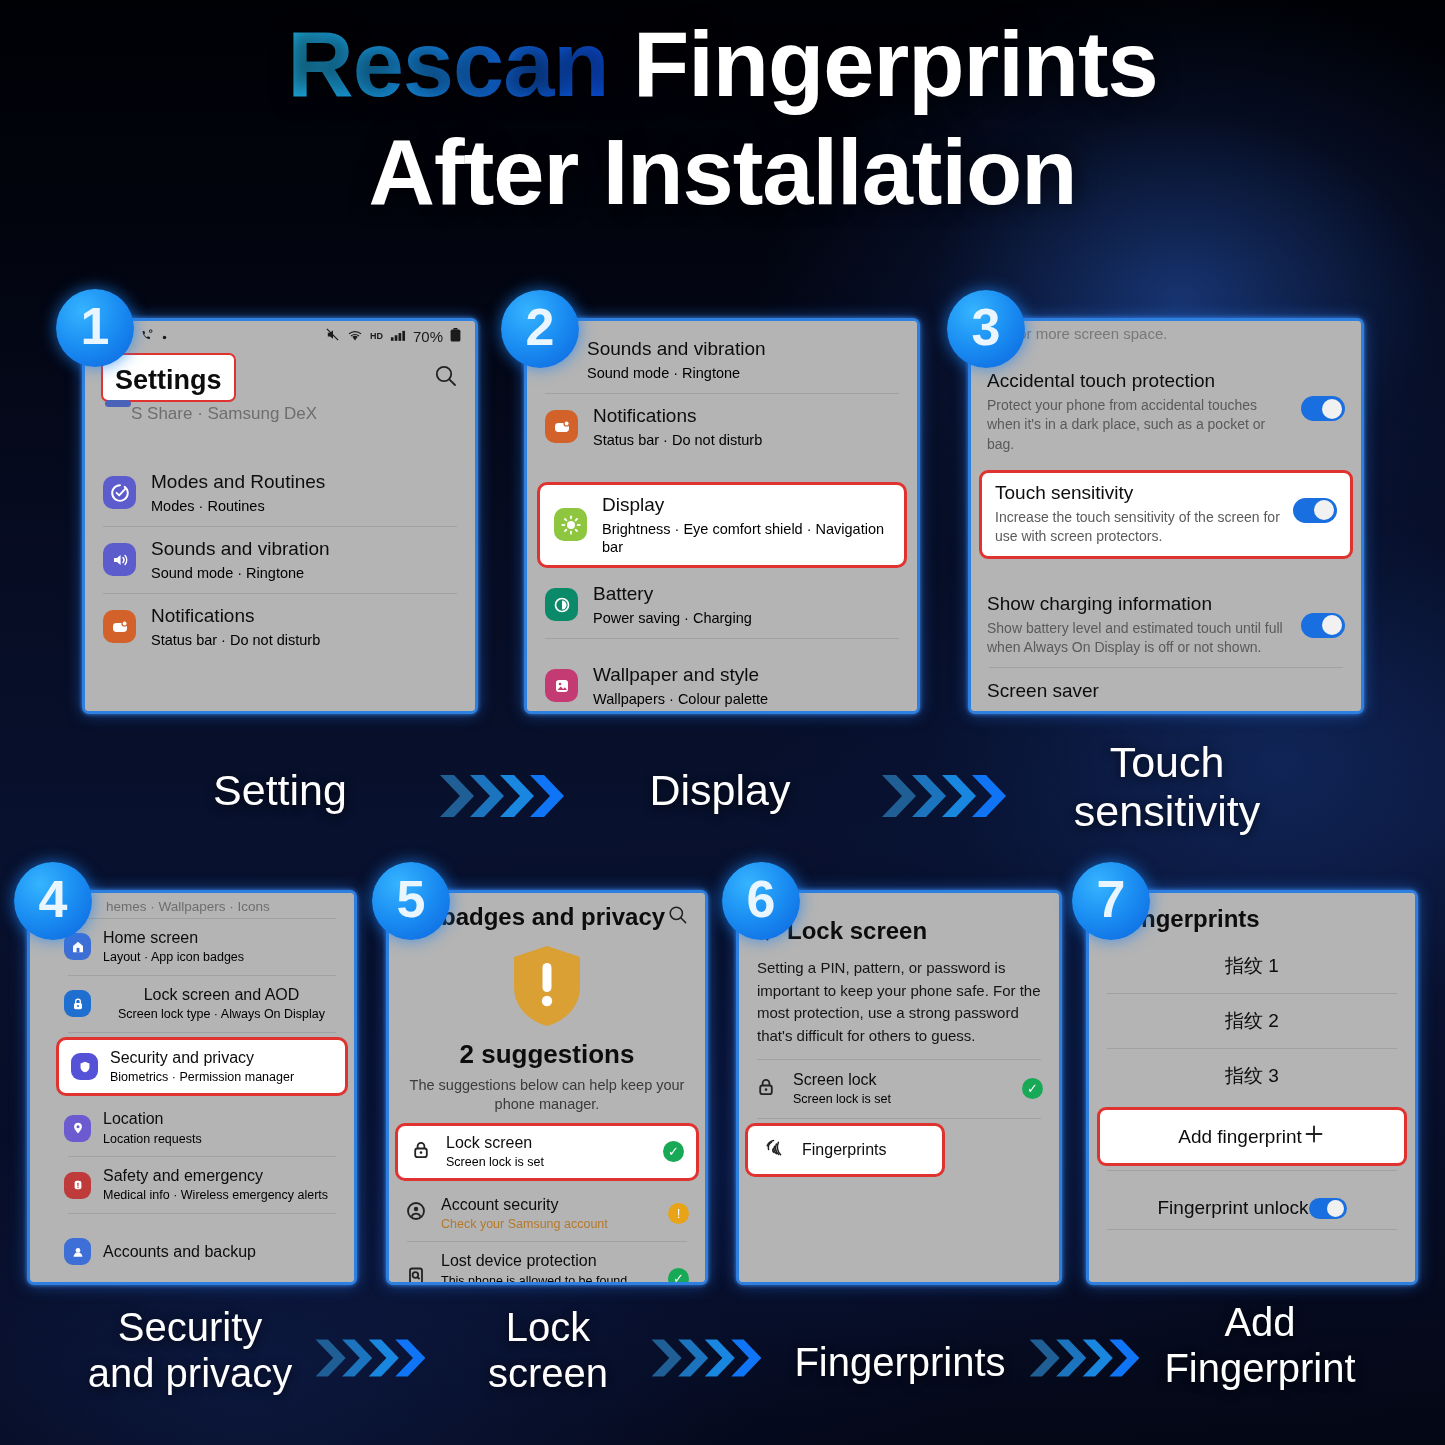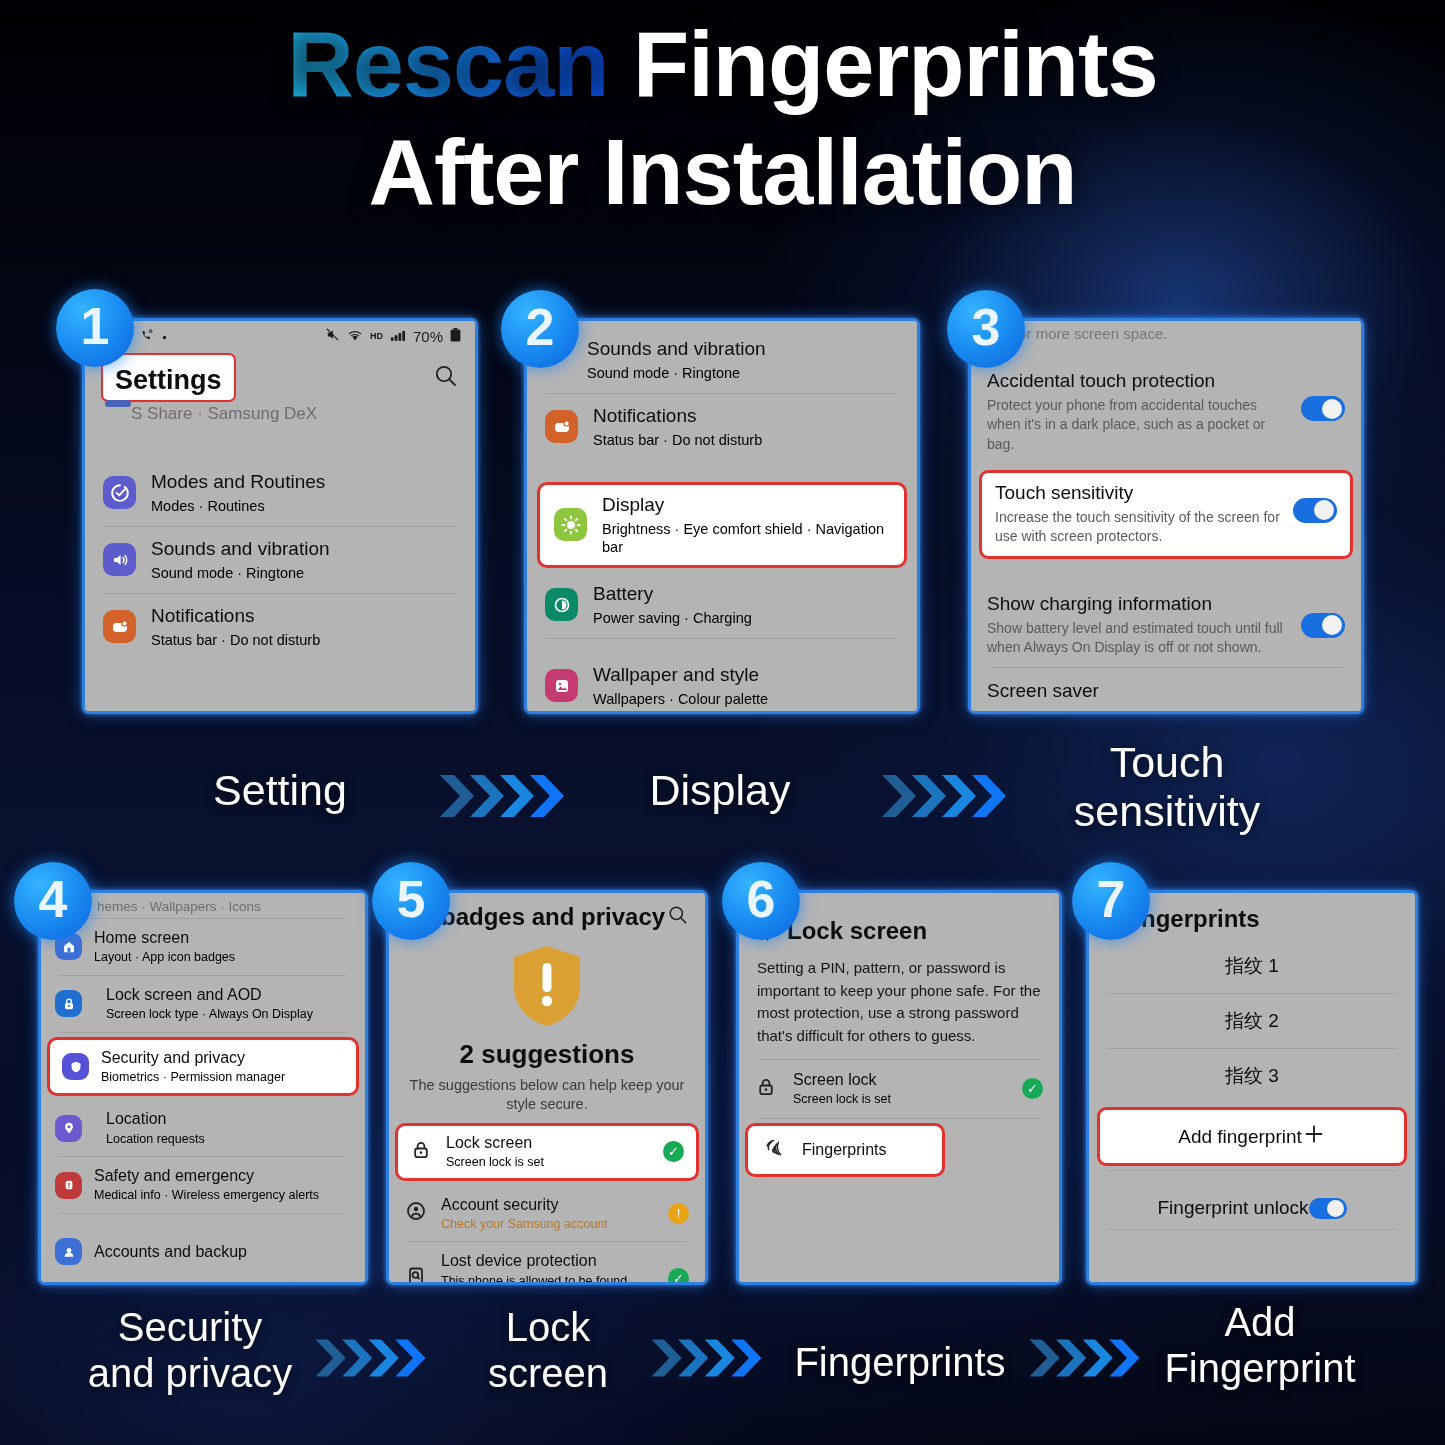--- a/index.html
+++ b/index.html
@@ -405,40 +405,40 @@
         <path d="M4 8 L24 29 L4 50 L18 50 L38 29 L18 8 Z" fill="#1f5f96"></path>
         <path d="M34 8 L54 29 L34 50 L48 50 L68 29 L48 8 Z" fill="#1b74bd"></path>
         <path d="M64 8 L84 29 L64 50 L78 50 L98 29 L78 8 Z" fill="#1986e0"></path>
         <path d="M94 8 L114 29 L94 50 L108 50 L128 29 L108 8 Z" fill="#0f74f5"></path>
       </g>
     </svg>
   </div>
   <div class="flabel" style="left:1022px; top:738px; width:290px; white-space:pre-line;">Touch
 sensitivity</div>
 
-  <div class="panel" style="left:38px; top:890px; width:330px; height:395px;">
+  <div class="panel" style="left:27px; top:890px; width:330px; height:395px;padding-left:20px;">
     <div class="screen">
       <div style="padding:6px 16px 4px 56px; font-size:13.5px; color:#6e6e6e;">hemes  ·  Wallpapers  ·  Icons</div>
       <div class="divider"></div>
 
       <div class="srow small" style="padding:9px 14px; gap:12px;">
         <span class="appicon sm" style="background:#3d6fd6;">
           <svg width="16" height="16" viewBox="0 0 18 18">
               <path d="M9 3.2L3.4 8v7h11.2V8z" fill="#fff"></path>
               <rect x="7.4" y="10" width="3.2" height="5" fill="#3d6fd6"></rect>
             </svg>
         </span>
         <div class="txt">
           <div class="t1">Home screen</div>
           <div class="t2">Layout  ·  App icon badges</div>
         </div>
       </div>
       <div class="divider"></div>
 
-      <div class="srow small" style="padding:9px 14px; gap:24px;">
+      <div class="srow small" style="padding:9px 14px; gap:12px;text-align:center;">
         <span class="appicon sm" style="background:#1f6fd0;">
           <svg width="16" height="16" viewBox="0 0 18 18">
               <rect x="4.5" y="7.8" width="9" height="7" rx="1.8" fill="#fff"></rect>
               <path d="M6.4 7.8V6.2a2.6 2.6 0 015.2 0v1.6" stroke="#fff" stroke-width="1.5" fill="none"></path>
               <circle cx="9" cy="11.2" r="1.1" fill="#1f6fd0"></circle>
             </svg>
         </span>
         <div class="txt">
           <div class="t1">Lock screen and AOD</div>
           <div class="t2">Screen lock type  ·  Always On Display</div>
@@ -451,21 +451,21 @@
           <svg width="16" height="16" viewBox="0 0 18 18">
               <path d="M9 3.2l5 1.8v4.2c0 3-2.2 5-5 5.8-2.8-.8-5-2.8-5-5.8V5z" fill="#fff"></path>
             </svg>
         </span>
         <div class="txt">
           <div class="t1">Security and privacy</div>
           <div class="t2">Biometrics  ·  Permission manager</div>
         </div>
       </div>
 
-      <div class="srow small" style="padding:9px 14px; gap:24px;">
+      <div class="srow small" style="padding:9px 14px; gap:12px;">
         <span class="appicon sm" style="background:#6b5ad0;">
           <svg width="16" height="16" viewBox="0 0 18 18">
               <path d="M9 3.2c-2.5 0-4.4 1.9-4.4 4.3C4.6 10.6 9 15 9 15s4.4-4.4 4.4-7.5C13.4 5.1 11.5 3.2 9 3.2z" fill="#fff"></path>
               <circle cx="9" cy="7.5" r="1.7" fill="#6b5ad0"></circle>
             </svg>
         </span>
         <div class="txt">
           <div class="t1">Location</div>
           <div class="t2">Location requests</div>
         </div>
@@ -517,21 +517,21 @@
 
       <div class="shield-block">
         <span>
           <svg width="76" height="86" viewBox="0 0 76 86">
               <path d="M38 3l33 11v30c0 20-14.5 33.5-33 39C19.5 77.5 5 64 5 44V14z" fill="#daa033"></path>
               <rect x="33.5" y="20" width="9" height="29" rx="4.5" fill="#fff"></rect>
               <circle cx="38" cy="58" r="5.2" fill="#fff"></circle>
             </svg>
         </span>
         <div class="sug-title">2 suggestions</div>
-        <div class="sug-sub">The suggestions below can help keep your style secure.</div>
+        <div class="sug-sub">The suggestions below can help keep your phone manager.</div>
       </div>
 
       <div class="srow small hl" style="gap:14px; padding:7px 12px; margin:5px 6px;">
         <span>
           <svg width="22" height="22" viewBox="0 0 22 22">
               <rect x="5.2" y="9.5" width="11.6" height="8.6" rx="2.2" class="outline-icon"></rect>
               <path d="M7.6 9.5V7.2a3.4 3.4 0 016.8 0v2.3" class="outline-icon"></path>
               <circle cx="11" cy="13.6" r="1.3" fill="#222"></circle>
             </svg>
         </span>

